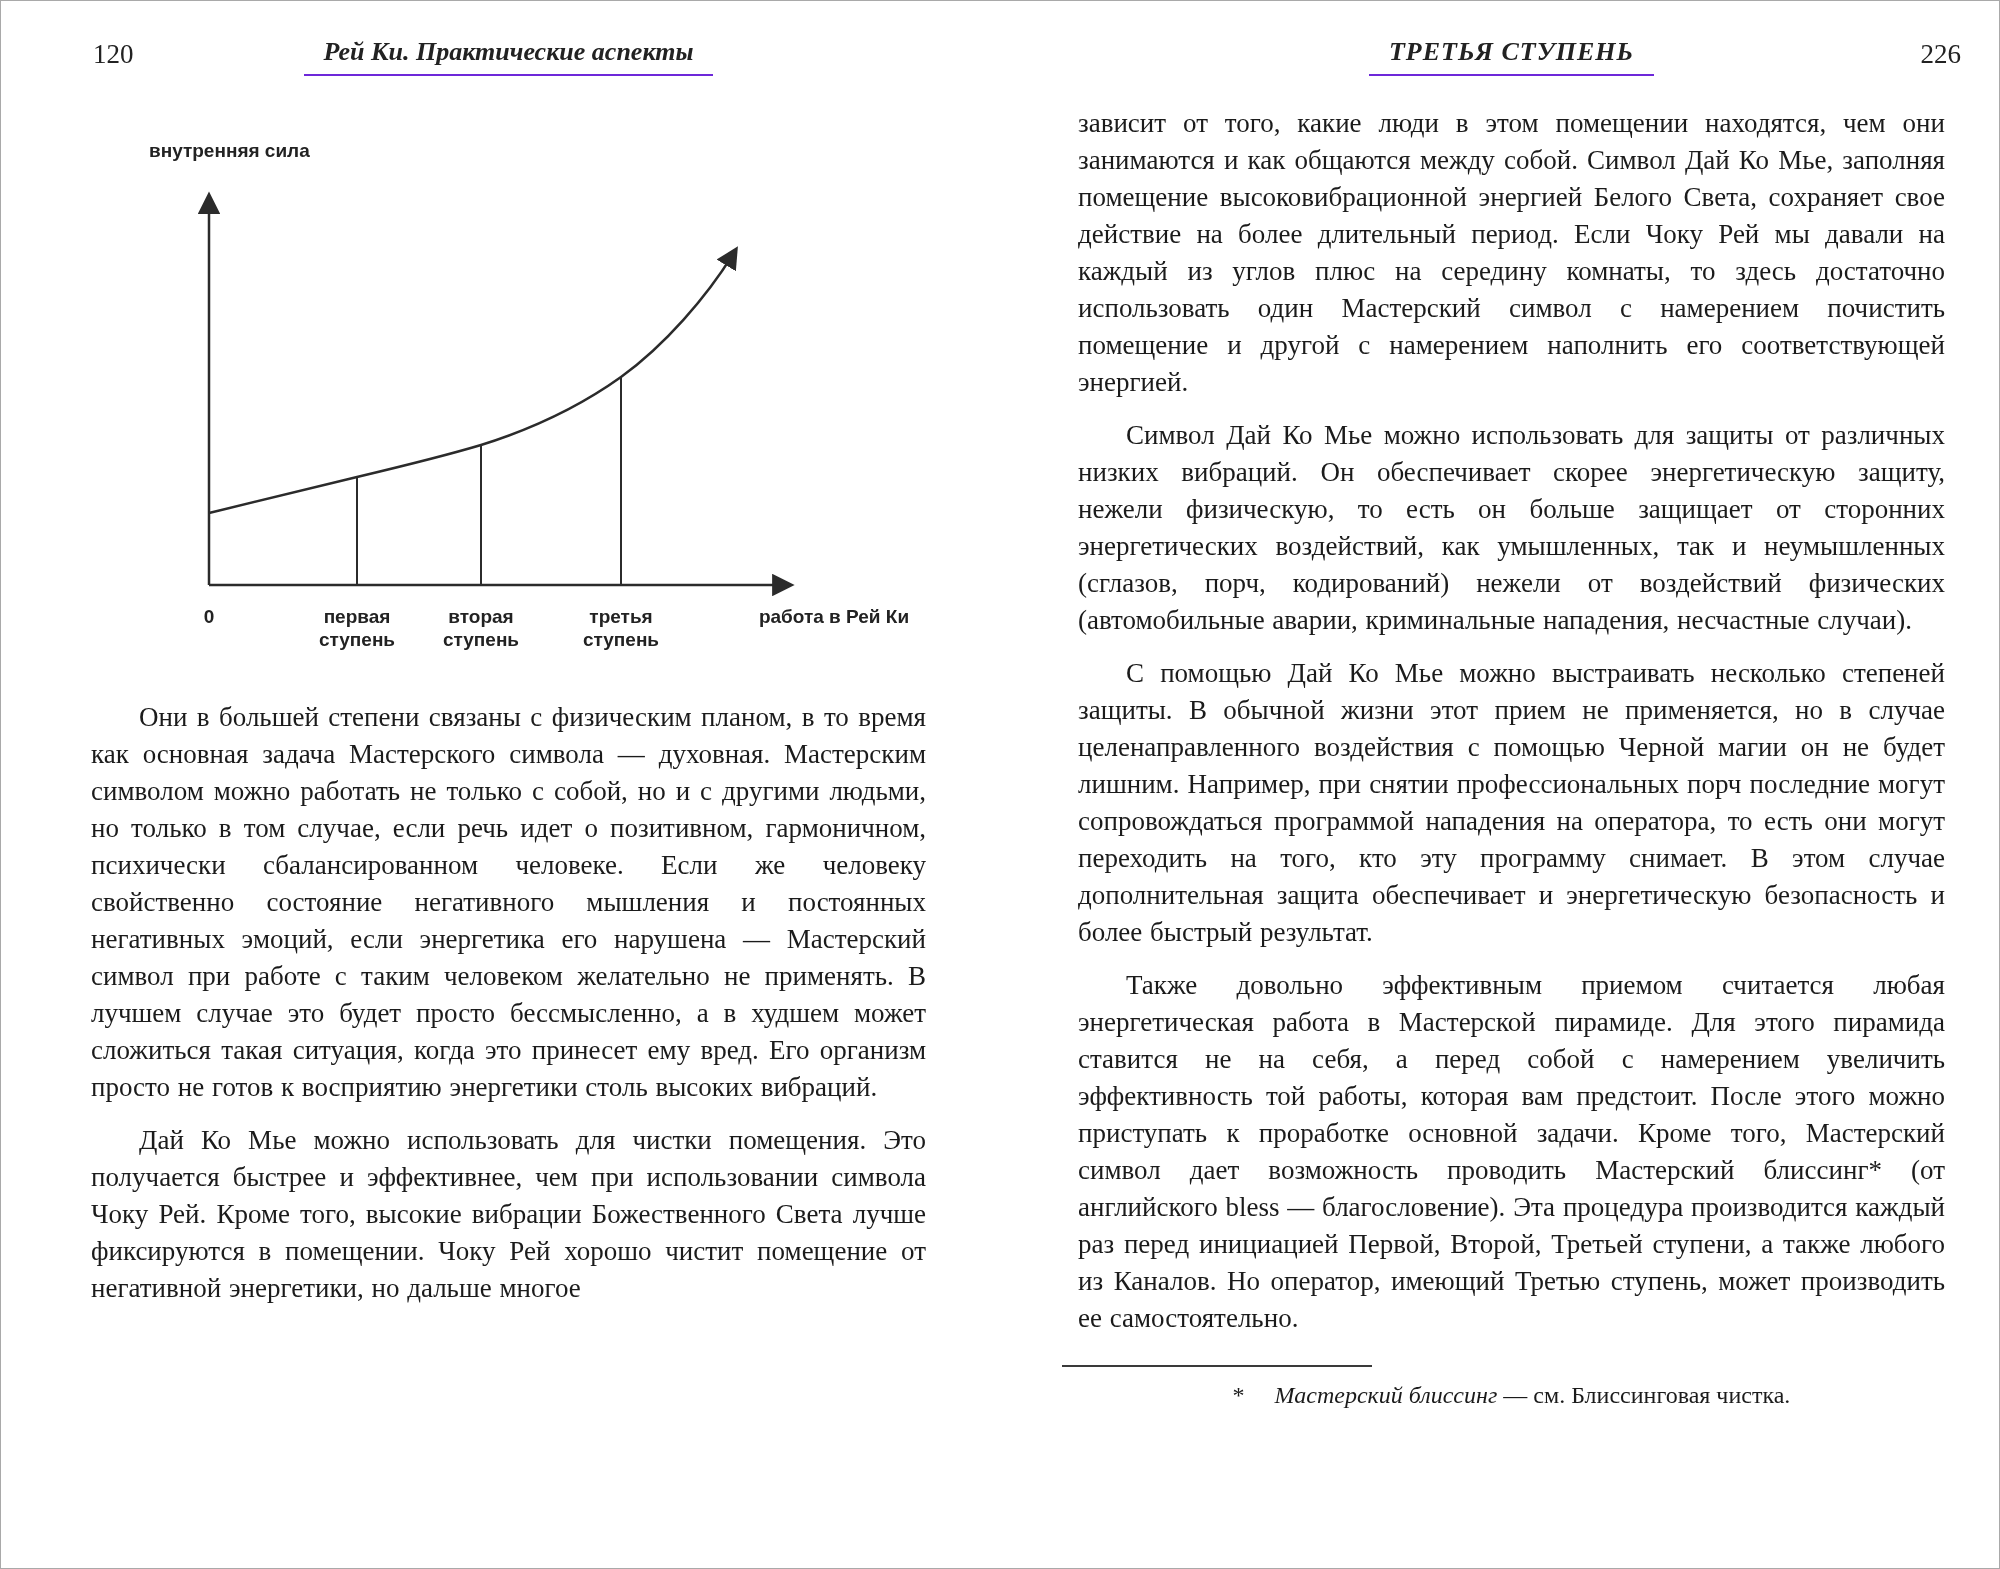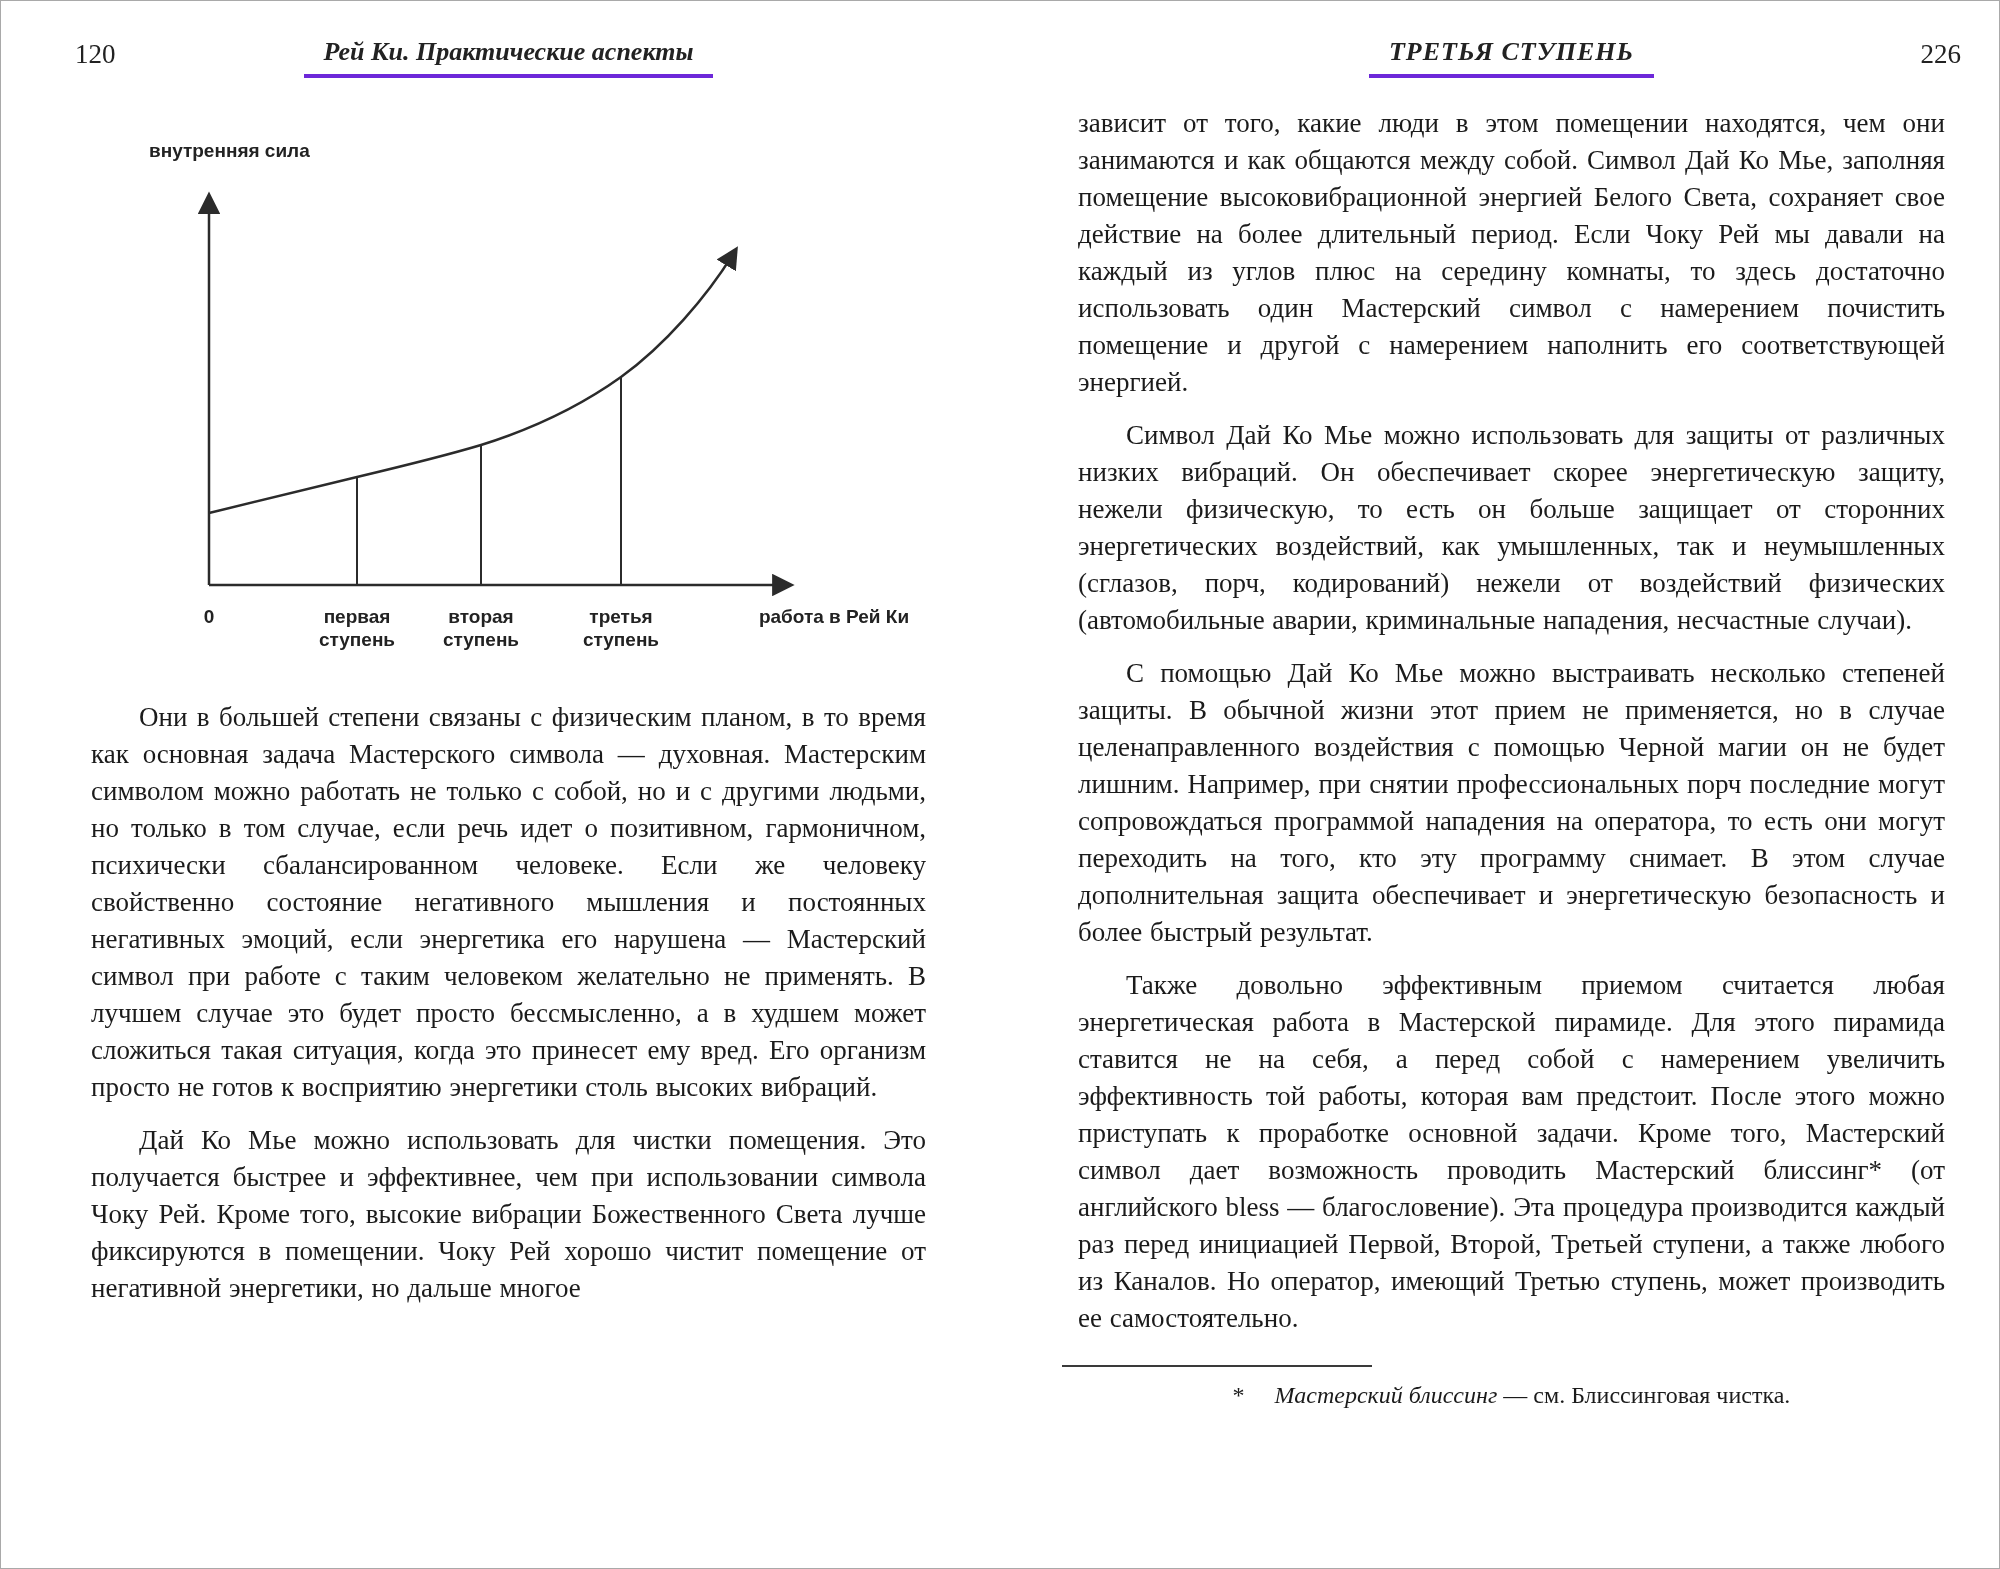--- a/index.html
+++ b/index.html
@@ -14,30 +14,30 @@
     color: #1b1b1b;
     position: relative;
     overflow: hidden;
   }
   .page { width: 50%; box-sizing: border-box; position: relative; }
   .page.left  { padding: 36px 58px 0 74px; }
   .page.right { padding: 36px 38px 0 62px; }
 
   .head { position: relative; text-align: center; height: 52px; }
   .page-num { position: absolute; top: 2px; font-size: 27px; color: #222; }
-  .left  .page-num { left: 0; }
+  .left  .page-num { left: 18px; }
   .right .page-num { right: 0; }
   .running-head {
     display: inline-block;
     font-style: italic;
     font-weight: bold;
     font-size: 26px;
     color: #222;
     padding: 0 20px 7px 20px;
-    border-bottom: 4px solid #6d28d9;
+    border-bottom: 2px solid #6d28d9;
   }
   .right .running-head { letter-spacing: 1px; }
 
   .figure { margin: 26px 0 0 0; text-align: center; }
   .figure svg { display: block; margin: 0 auto; }
   .axis, .curve, .stage { stroke: #2b2b2b; fill: none; }
   .axis  { stroke-width: 2.5; }
   .curve { stroke-width: 2.5; }
   .stage { stroke-width: 2; }
   .s-text {

